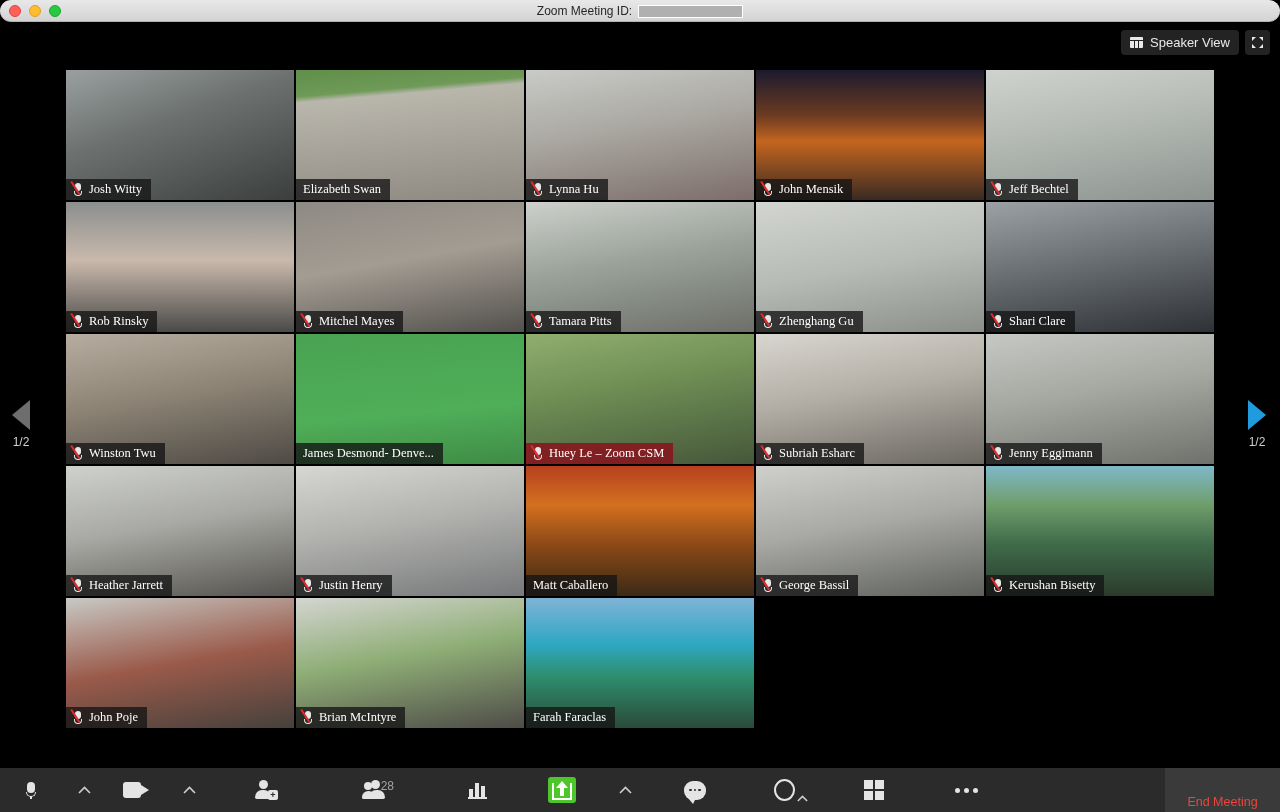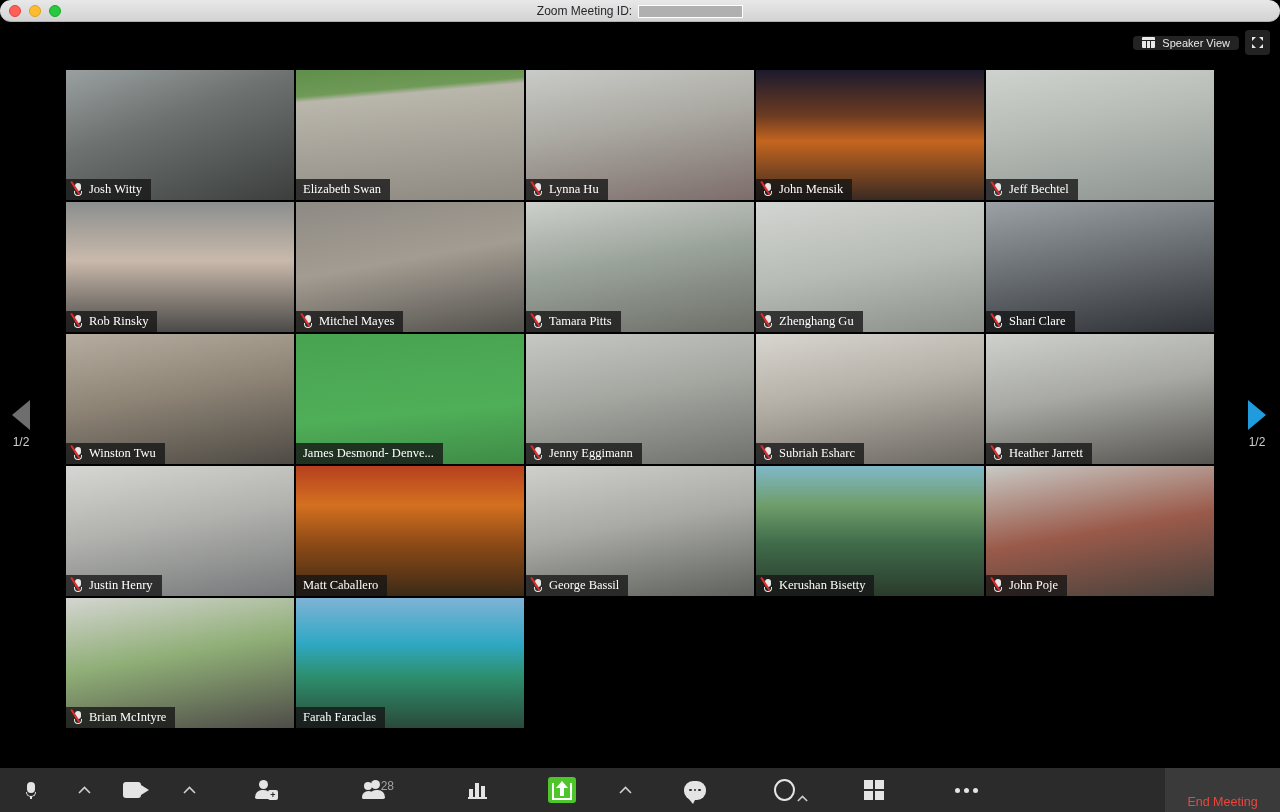--- a/index.html
+++ b/index.html
@@ -40,26 +40,26 @@
     width: 1280px; height: 746px;
     background: #000;
   }
 
   
   .view-controls {
     position: absolute; top: 8px; right: 10px;
     display: flex; align-items: center; gap: 6px;
   }
   .view-btn {
-    height: 14px;
+    height: 25px;
     background: #232323;
     border-radius: 4px;
     display: flex; align-items: center; gap: 7px;
     padding: 0 9px;
-    color: #e9e9e9; font-size: 11px;
+    color: #e9e9e9; font-size: 13px;
   }
   .fullscreen-btn {
     width: 25px; height: 25px;
     background: #232323; border-radius: 4px;
     display: flex; align-items: center; justify-content: center;
   }
   .gallery-glyph {
     display: inline-block; width: 13px; height: 11px;
     background: #e9e9e9; border-radius: 1px;
     position: relative;
@@ -395,35 +395,44 @@
           <span>Winston Twu</span>
         </div>
       </div>
       <div class="tile">
         <div class="scene" style="background: linear-gradient(175deg, rgb(73, 163, 82) 0%, rgb(79, 174, 88) 60%, rgb(63, 140, 70) 100%);"></div>
         <div class="nameplate">
           <span>James Desmond- Denve...</span>
         </div>
       </div>
       <div class="tile">
+        <div class="scene" style="background: linear-gradient(170deg, rgb(143, 174, 110) 0%, rgb(111, 143, 85) 40%, rgb(70, 87, 58) 100%);"></div>
+        <div class="nameplate highlight">
+          <span class="mic-muted">
+            <span class="mic-stand"></span>
+          </span>
+          <span>Huey Le – Zoom CSM</span>
+        </div>
+      </div>
+      <div class="tile">
+        <div class="scene" style="background: linear-gradient(170deg, rgb(216, 214, 208) 0%, rgb(179, 174, 165) 45%, rgb(107, 104, 98) 100%);"></div>
+        <div class="nameplate">
+          <span class="mic-muted">
+            <span class="mic-stand"></span>
+          </span>
+          <span>Subriah Esharc</span>
+        </div>
+      </div>
+      <div class="tile">
         <div class="scene" style="background: linear-gradient(170deg, rgb(198, 200, 196) 0%, rgb(165, 167, 161) 45%, rgb(111, 113, 108) 100%);"></div>
         <div class="nameplate">
           <span class="mic-muted">
             <span class="mic-stand"></span>
           </span>
           <span>Jenny Eggimann</span>
-        </div>
-      </div>
-      <div class="tile">
-        <div class="scene" style="background: linear-gradient(170deg, rgb(216, 214, 208) 0%, rgb(179, 174, 165) 45%, rgb(107, 104, 98) 100%);"></div>
-        <div class="nameplate">
-          <span class="mic-muted">
-            <span class="mic-stand"></span>
-          </span>
-          <span>Subriah Esharc</span>
         </div>
       </div>
       <div class="tile">
         <div class="scene" style="background: linear-gradient(170deg, rgb(207, 209, 205) 0%, rgb(168, 169, 164) 45%, rgb(85, 83, 79) 100%);"></div>
         <div class="nameplate">
           <span class="mic-muted">
             <span class="mic-stand"></span>
           </span>
           <span>Heather Jarrett</span>
         </div>

